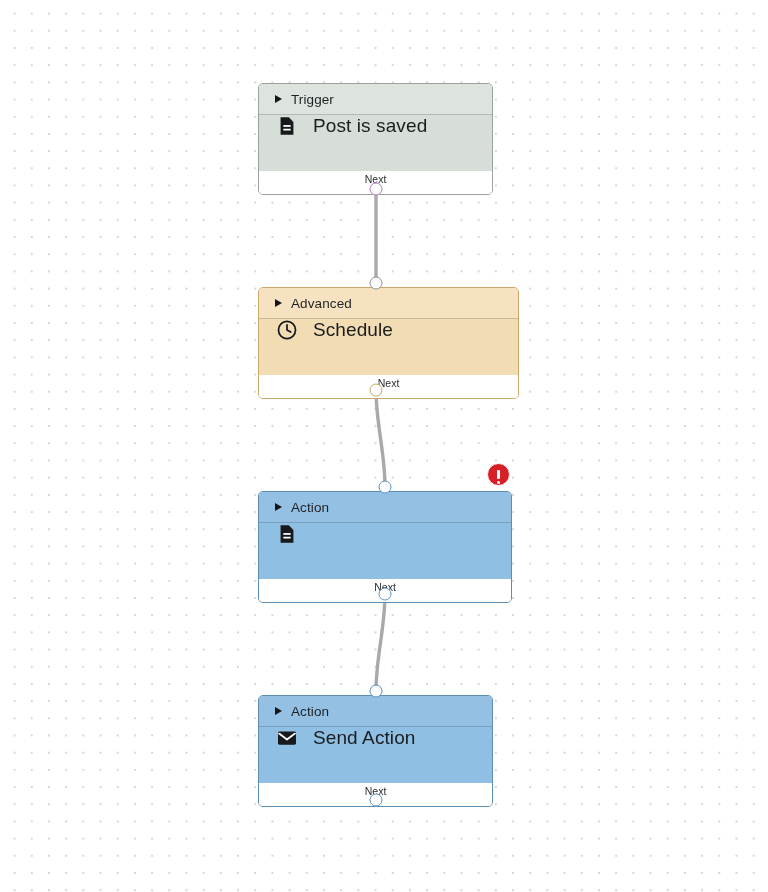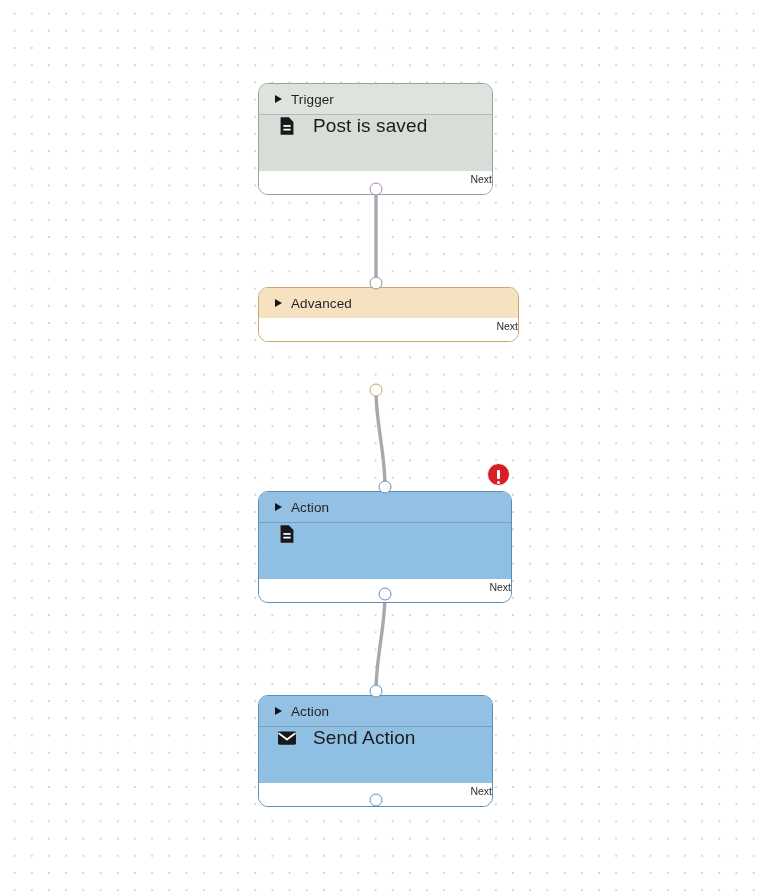--- a/index.html
+++ b/index.html
@@ -27,21 +27,21 @@
     left: 0; top: 0;
     width: 768px;
     height: 892px;
     pointer-events: none;
   }
 
   
   .node {
     position: absolute;
     box-sizing: border-box;
-    border-radius: 10px;
+    border-radius: 5px;
     border: 1.4px solid #9aa0a6;
     background: #ffffff;
     overflow: hidden;
   }
   .node-header {
     display: flex;
     align-items: center;
     height: 30px;
     padding: 0 0 0 16px;
     font-size: 13.5px;
@@ -75,21 +75,21 @@
     height: 22px;
     flex: none;
     display: block;
   }
   .node-footer {
     position: relative;
     height: 23px;
     background: #ffffff;
     display: flex;
     align-items: flex-start;
-    justify-content: flex-end;
+    justify-content: center;
   }
   .node-footer .next {
     font-size: 10.5px;
     color: #2b2d30;
     line-height: 13px;
     padding-top: 2px;
   }
 
   
   .type-trigger  .node-header { background: #dde3dd; }
@@ -180,20 +180,27 @@
     <div class="node-footer">
       <span class="next">Next</span>
     </div>
   </div>
 
   <div class="node type-advanced" style="left:258px; top:287px; width:261px;">
     <div class="node-header">
       <span class="tri"></span>
       <span>Advanced</span>
     </div>
+    <div class="node-body">
+      <svg class="icon" viewBox="0 0 24 24">
+        <circle cx="12" cy="12" r="9.3" fill="none" stroke="#17191c" stroke-width="1.9"></circle>
+        <path d="M12 6.4 V12 L16 14.3" fill="none" stroke="#17191c" stroke-width="1.9" stroke-linecap="round" stroke-linejoin="round"></path>
+      </svg>
+      <span class="label">Schedule</span>
+    </div>
     <div class="node-footer">
       <span class="next">Next</span>
     </div>
   </div>
 
   <div class="node type-action" style="left:258px; top:491px; width:254px;">
     <div class="node-header">
       <span class="tri"></span>
       <span>Action</span>
     </div>

